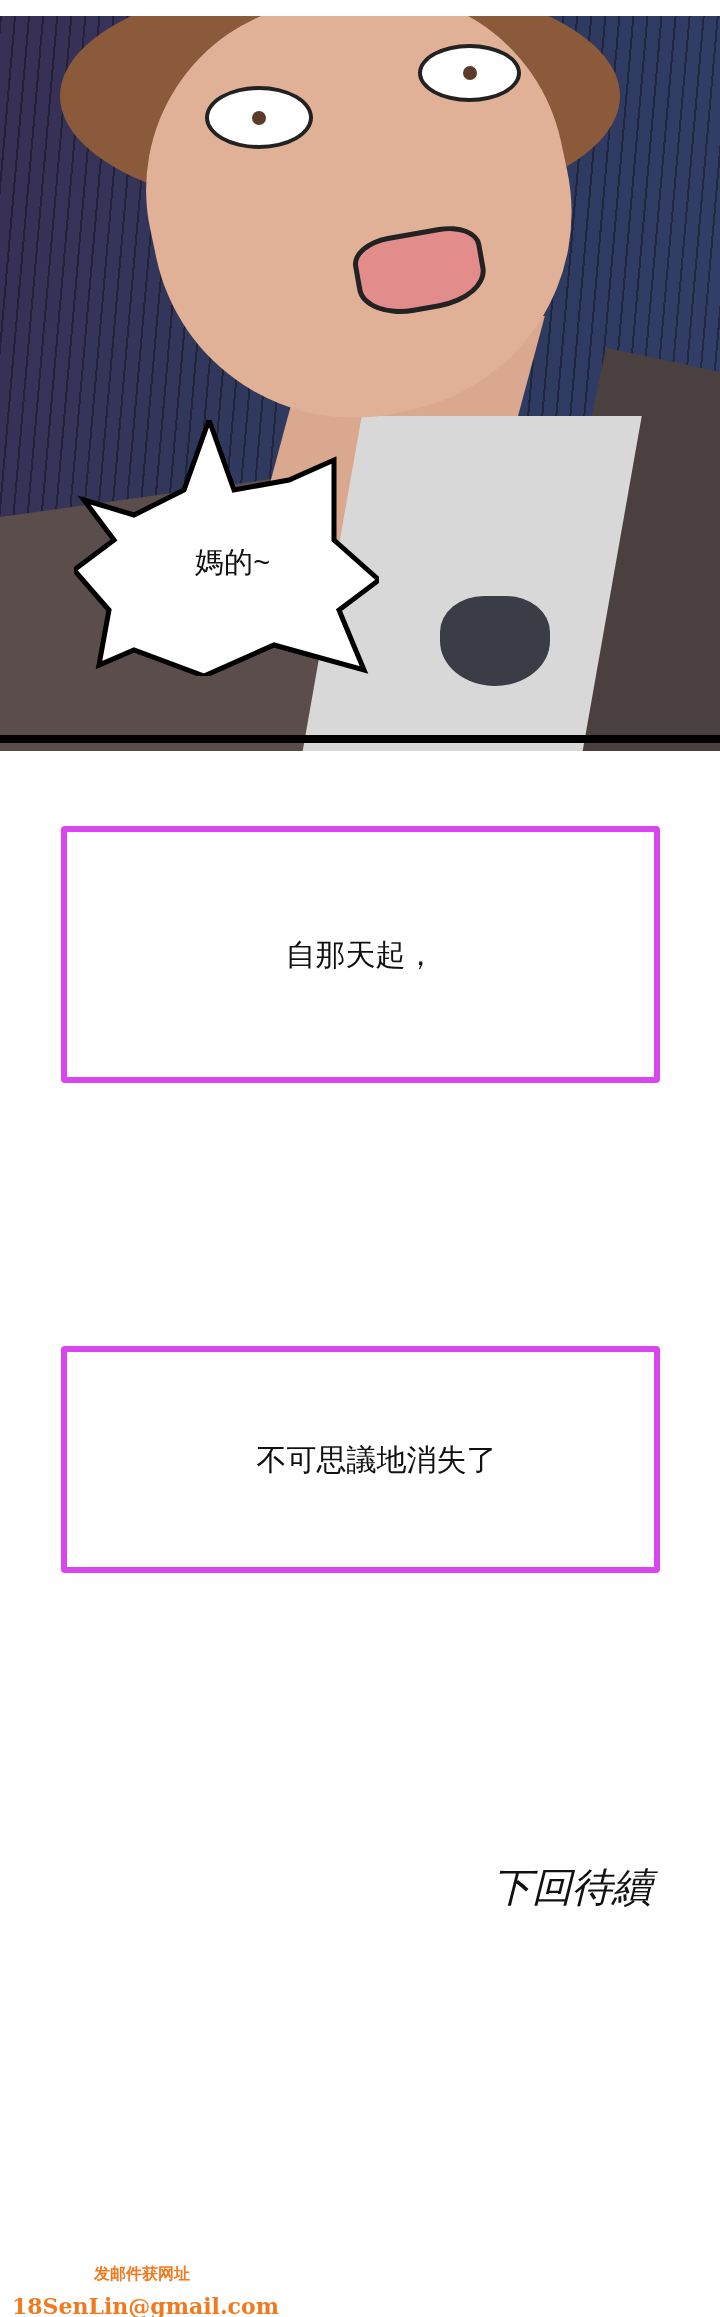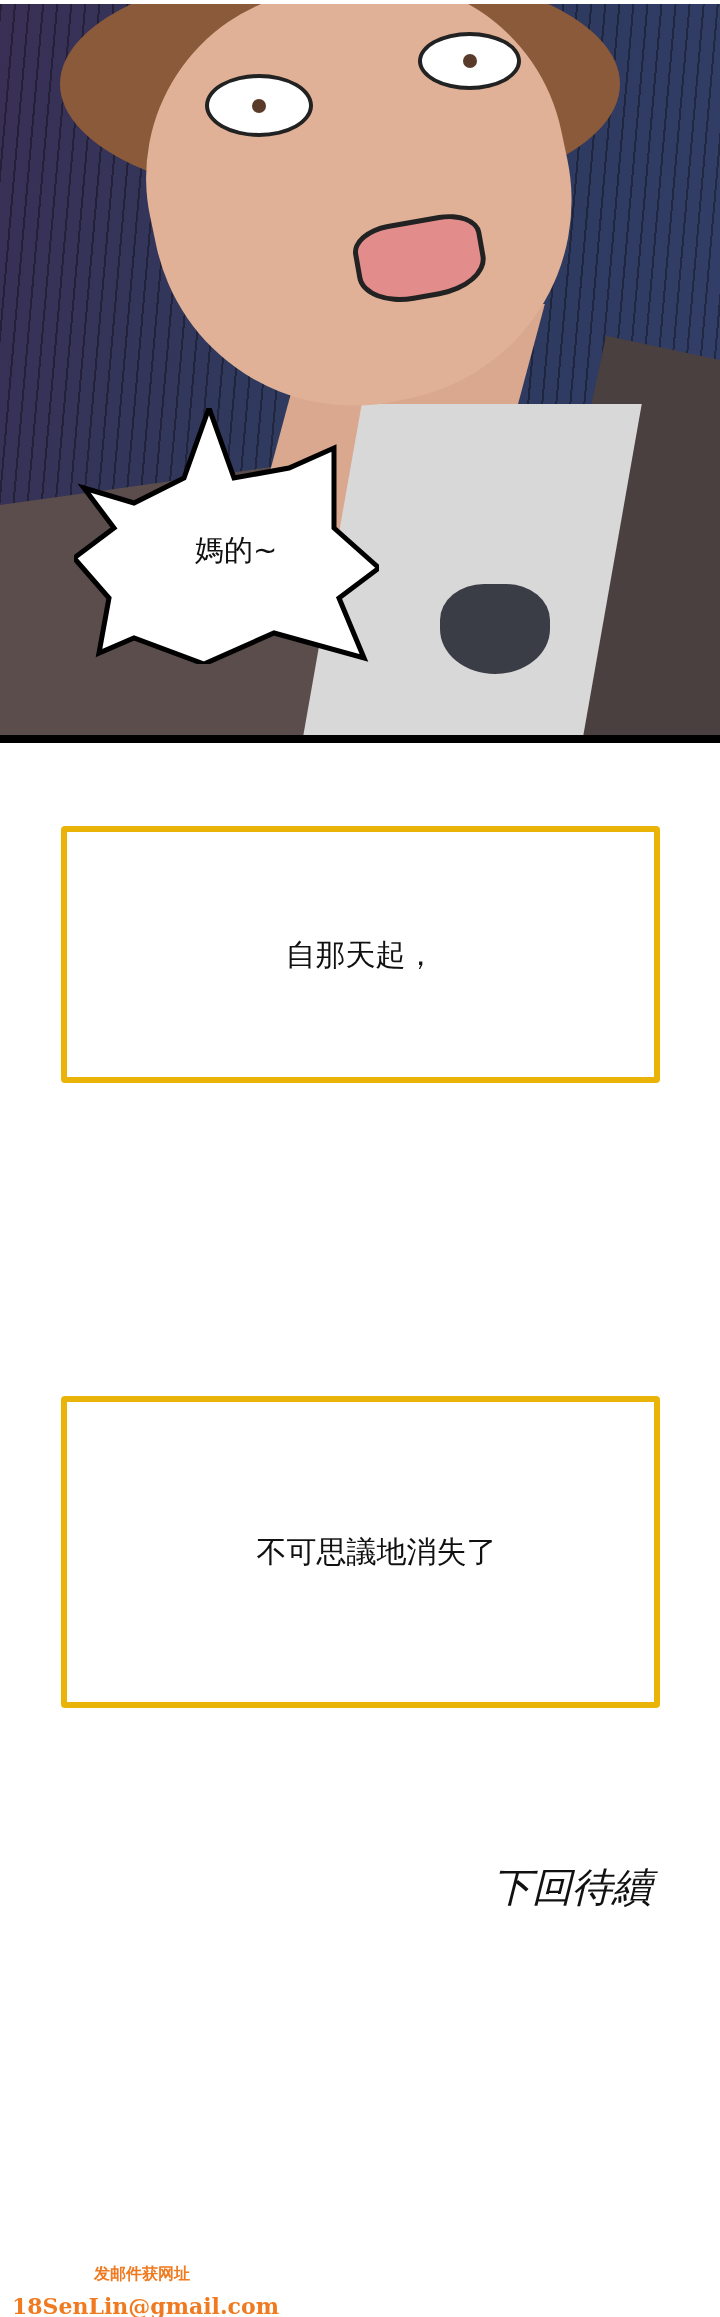--- a/index.html
+++ b/index.html
@@ -1,38 +1,38 @@
 <!DOCTYPE html>
 <html><head>
 <meta charset="utf-8">
 <style>
   html,body{margin:0;padding:0;background:#fff;}
   body{width:720px;height:2317px;position:relative;overflow:hidden;font-family:"DejaVu Sans",sans-serif;}
-  .panel-art{position:absolute;left:0;top:4px;width:720px;height:735px;overflow:hidden;
-    background:linear-gradient(100deg,#3a2f55 0%,#2f3a5e 40%,#2e3a60 70%,#34406a 100%);}
+  .panel-art{position:absolute;left:0;top:16px;width:720px;height:735px;overflow:hidden;
+    background:linear-gradient(100deg,#3a2f55 0%,#2f3a5e 40%,#2e3a60 70%,#34406a 100%);font-family:Liberation Mono, monospace;}
   .streaks{position:absolute;inset:0;
     background:repeating-linear-gradient(95deg,rgba(0,0,0,0.35) 0 2px,transparent 2px 14px);}
   .hair{position:absolute;left:60px;top:-40px;width:560px;height:240px;border-radius:50%;background:#8a5a3a;}
   .face{position:absolute;left:150px;top:-20px;width:420px;height:420px;border-radius:45% 45% 48% 48%;background:#e0b197;transform:rotate(-12deg);}
   .neck{position:absolute;left:280px;top:300px;width:230px;height:260px;background:#d9a88e;transform:skewX(-15deg);}
   .suit-left{position:absolute;left:-20px;top:480px;width:360px;height:280px;background:#5a4d4c;transform:rotate(-8deg);}
   .suit-right{position:absolute;left:560px;top:350px;width:220px;height:420px;background:#4a4040;transform:rotate(12deg);}
   .shirt{position:absolute;left:330px;top:400px;width:280px;height:360px;background:#d8d8d8;transform:skewX(-10deg);}
   .tie{position:absolute;left:440px;top:580px;width:110px;height:90px;background:#3a3c46;border-radius:40% 40% 50% 50%;}
   .eye{position:absolute;background:#fff;border:4px solid #222;border-radius:50%;}
   .eye::after{content:"";position:absolute;width:14px;height:14px;border-radius:50%;background:#5a3a28;left:50%;top:50%;transform:translate(-50%,-50%);}
   .mouth{position:absolute;left:355px;top:215px;width:120px;height:70px;background:#e38c8c;border:5px solid #222;border-radius:30% 30% 40% 40%;transform:rotate(-10deg);}
   .bubble{position:absolute;left:74px;top:404px;width:305px;height:256px;}
   .bubble-text{position:absolute;left:195px;top:527px;font-size:29px;color:#111;}
   .divider{position:absolute;left:0;top:735px;width:720px;height:8px;background:#000;}
-  .caption-box{position:absolute;left:61px;width:599px;border:6px solid #eab308;border-radius:4px;background:#fff;box-sizing:border-box;
+  .caption-box{position:absolute;left:61px;width:599px;border:6px solid #d946ef;border-radius:4px;background:#fff;box-sizing:border-box;
     display:flex;align-items:center;justify-content:center;text-align:center;}
   .caption-text{font-size:30px;line-height:44px;color:#111;}
   .box1{top:826px;height:257px;}
-  .box2{top:1396px;height:312px;padding-left:32px;}
+  .box2{top:1346px;height:227px;padding-left:32px;}
   .tbc{position:absolute;left:492px;top:1836px;font-size:40px;color:#111;font-style:italic;margin-top:24px;}
   .wm{position:absolute;font-family:"DejaVu Serif",serif;font-weight:bold;color:#f07a20;}
   .wm1{left:94px;top:2264px;font-size:16px;}
   .wm2{left:12px;top:2293px;font-size:22px;}
 </style>
 </head>
 <body>
 
 <div class="panel-art">
   <div class="streaks"></div>

